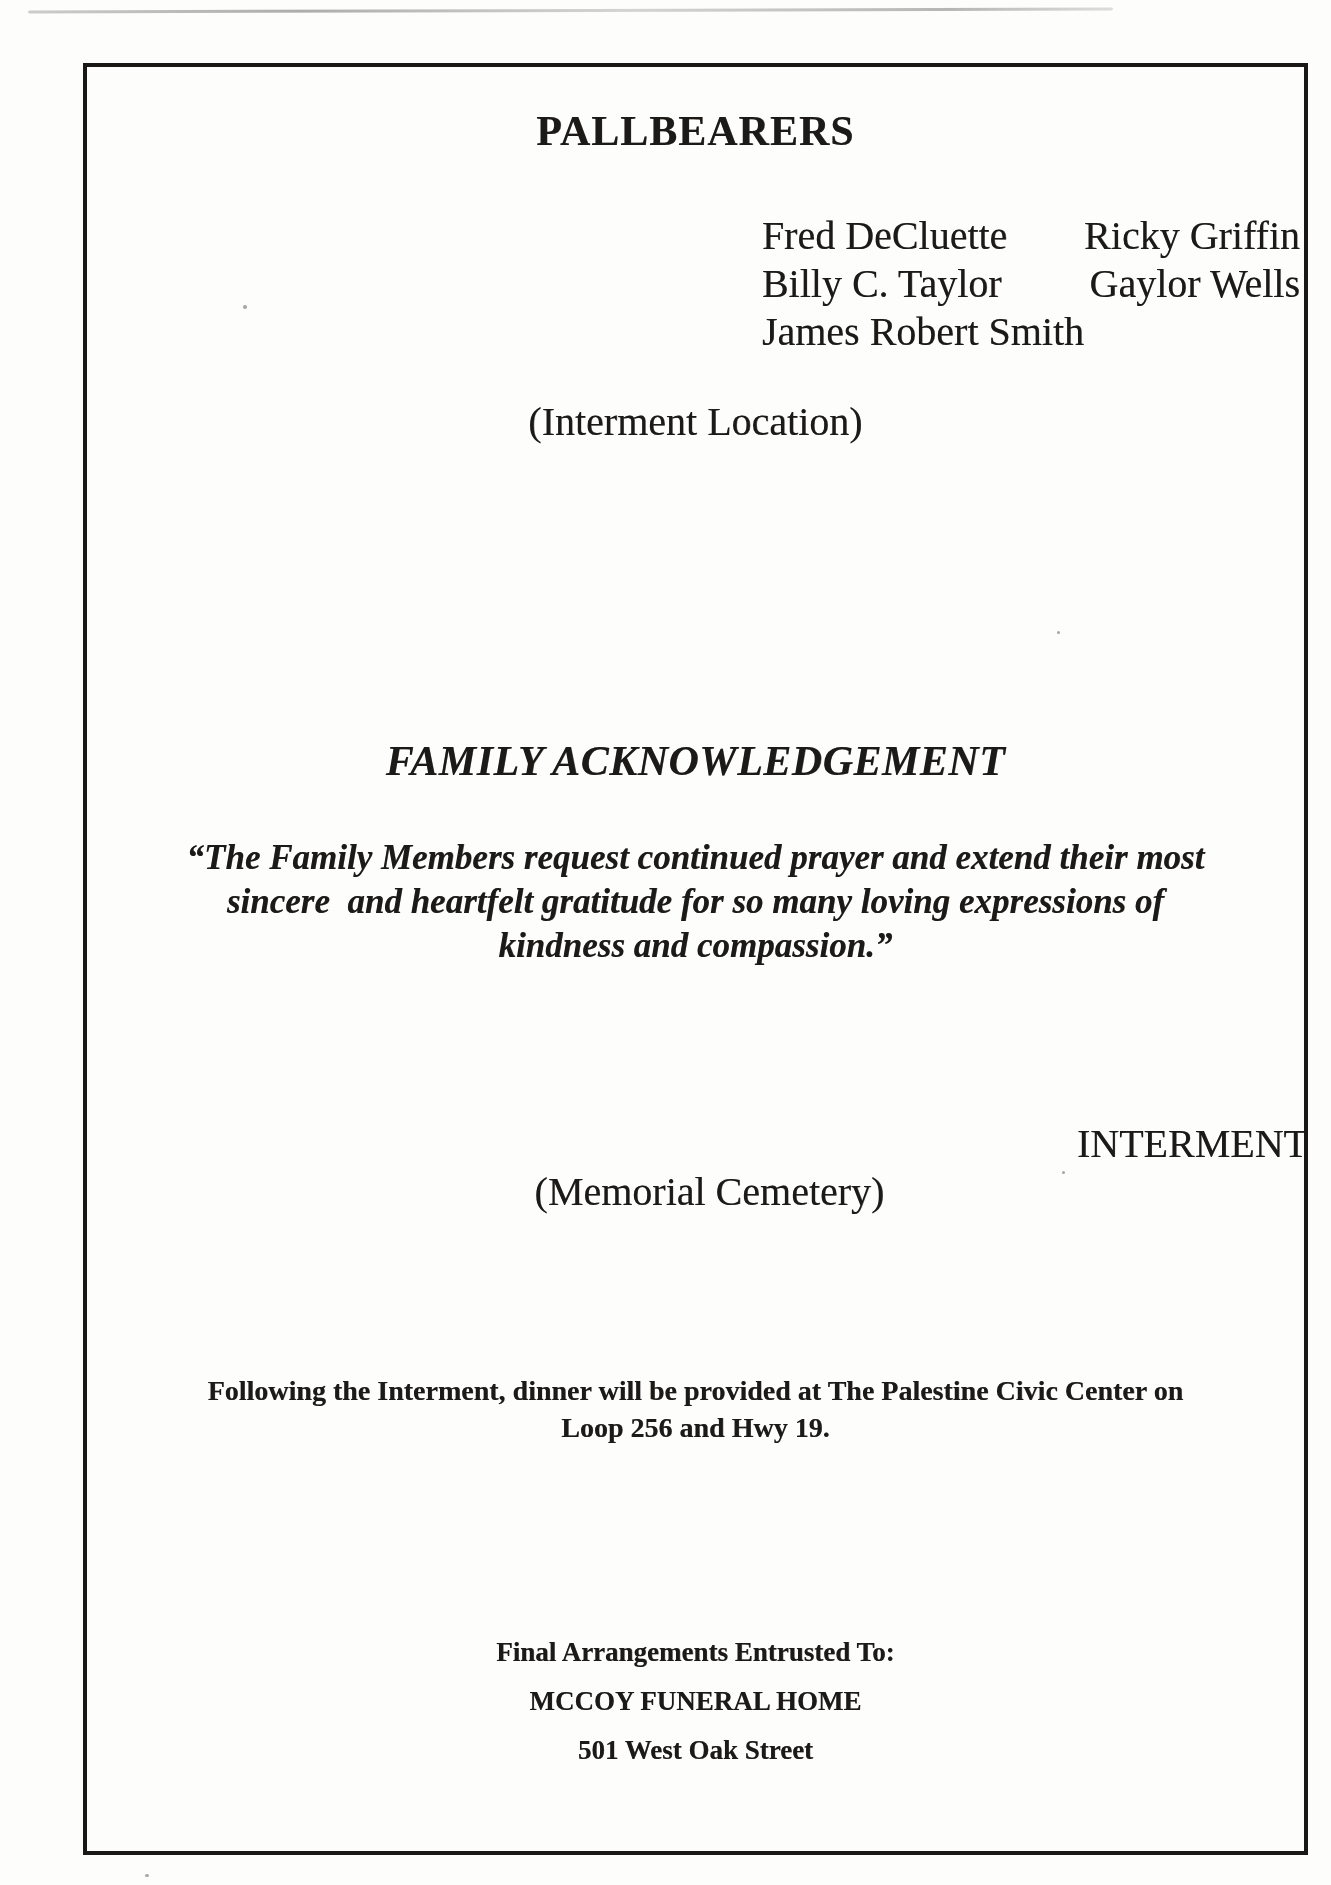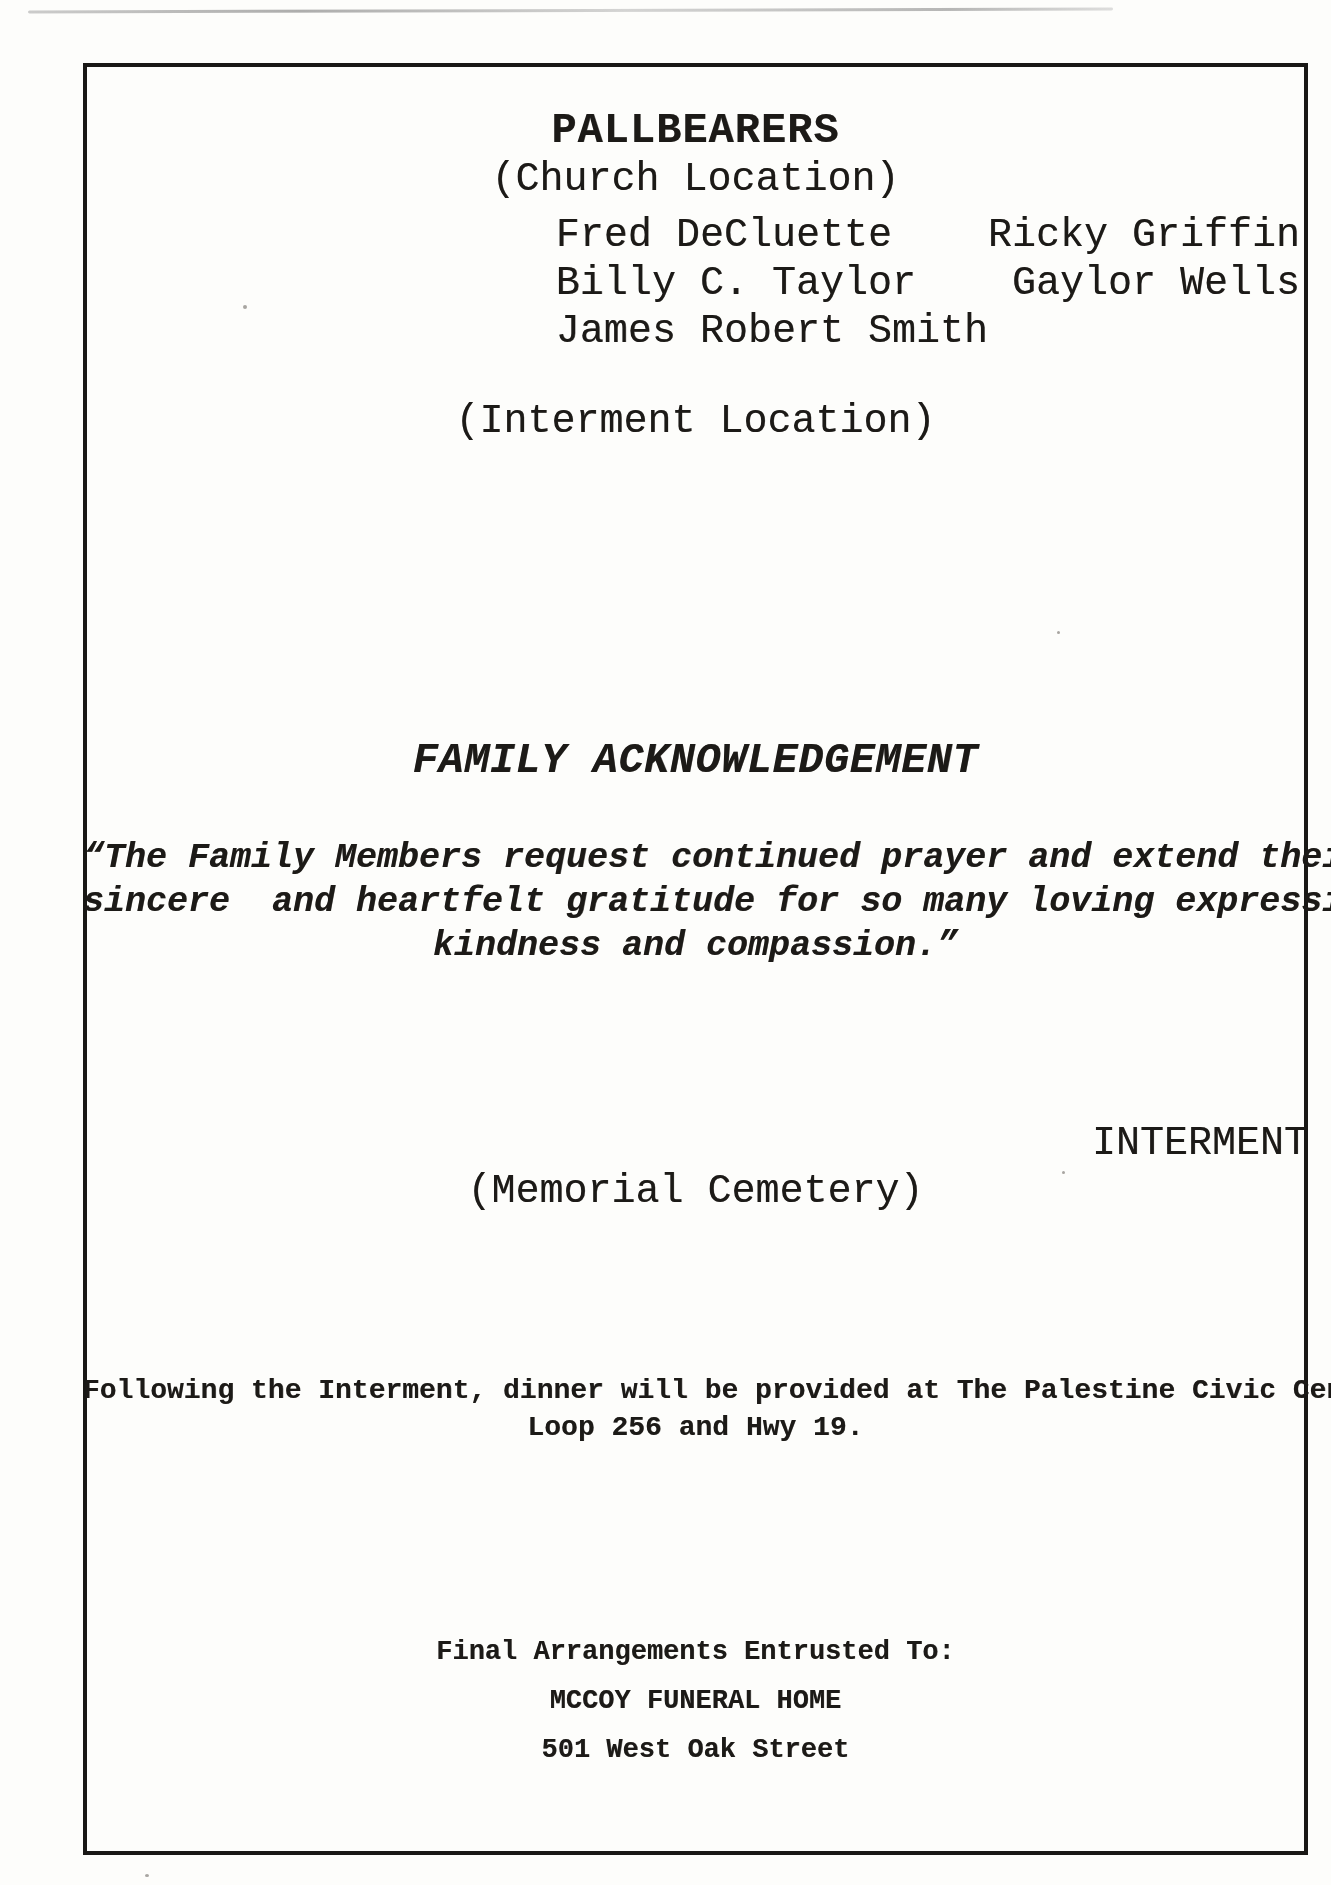--- a/index.html
+++ b/index.html
@@ -6,21 +6,21 @@
     margin: 0;
     padding: 0;
     background: #ffffff;
   }
   .page {
     position: relative;
     width: 1331px;
     height: 1885px;
     background: #fdfdfb;
     overflow: hidden;
-    font-family: Liberation Mono, monospace;
+    font-family: Liberation Serif, serif;
     color: #1c1a17;
     text-shadow: 0.3px 0.3px 0.6px rgba(32, 29, 25, 0.55);
   }
   .frame {
     position: absolute;
     left: 83px;
     top: 63px;
     width: 1225px;
     height: 1792px;
     border: 4px solid #191815;
@@ -94,21 +94,21 @@
     font-style: italic;
     line-height: 44px;
   }
   .quote-block .qline { white-space: pre; }
   .t-interment-title {
     top: 1120px;
     font-size: 40px;
     line-height: 48px;
     text-align: right;
   }
-  .t-memorial { top: 1168px; }
+  .t-memorial { top: 1168px; padding-left: 14px; }
   .dinner-block {
     top: 1372px;
     font-size: 28px;
     font-weight: bold;
     line-height: 37px;
   }
   .dinner-block .dline { white-space: pre; }
   .final-block {
     top: 1616px;
     font-size: 27px;
@@ -122,21 +122,20 @@
 <body>
 
 <div class="page">
 
   <div class="artifact-top"></div>
 
   <div class="frame"></div>
 
   <div class="centered t-pallbearers">PALLBEARERS</div>
 
-  <div class="centered t-label t-church-label">(Church Location)</div>
 
   <div class="names-row names-church">
     <div class="names-col left">
       <div>Fred DeCluette</div>
       <div>Billy C. Taylor</div>
       <div>James Robert Smith</div>
     </div>
     <div class="names-col right">
       <div>Ricky Griffin</div>
       <div>Gaylor Wells</div>

